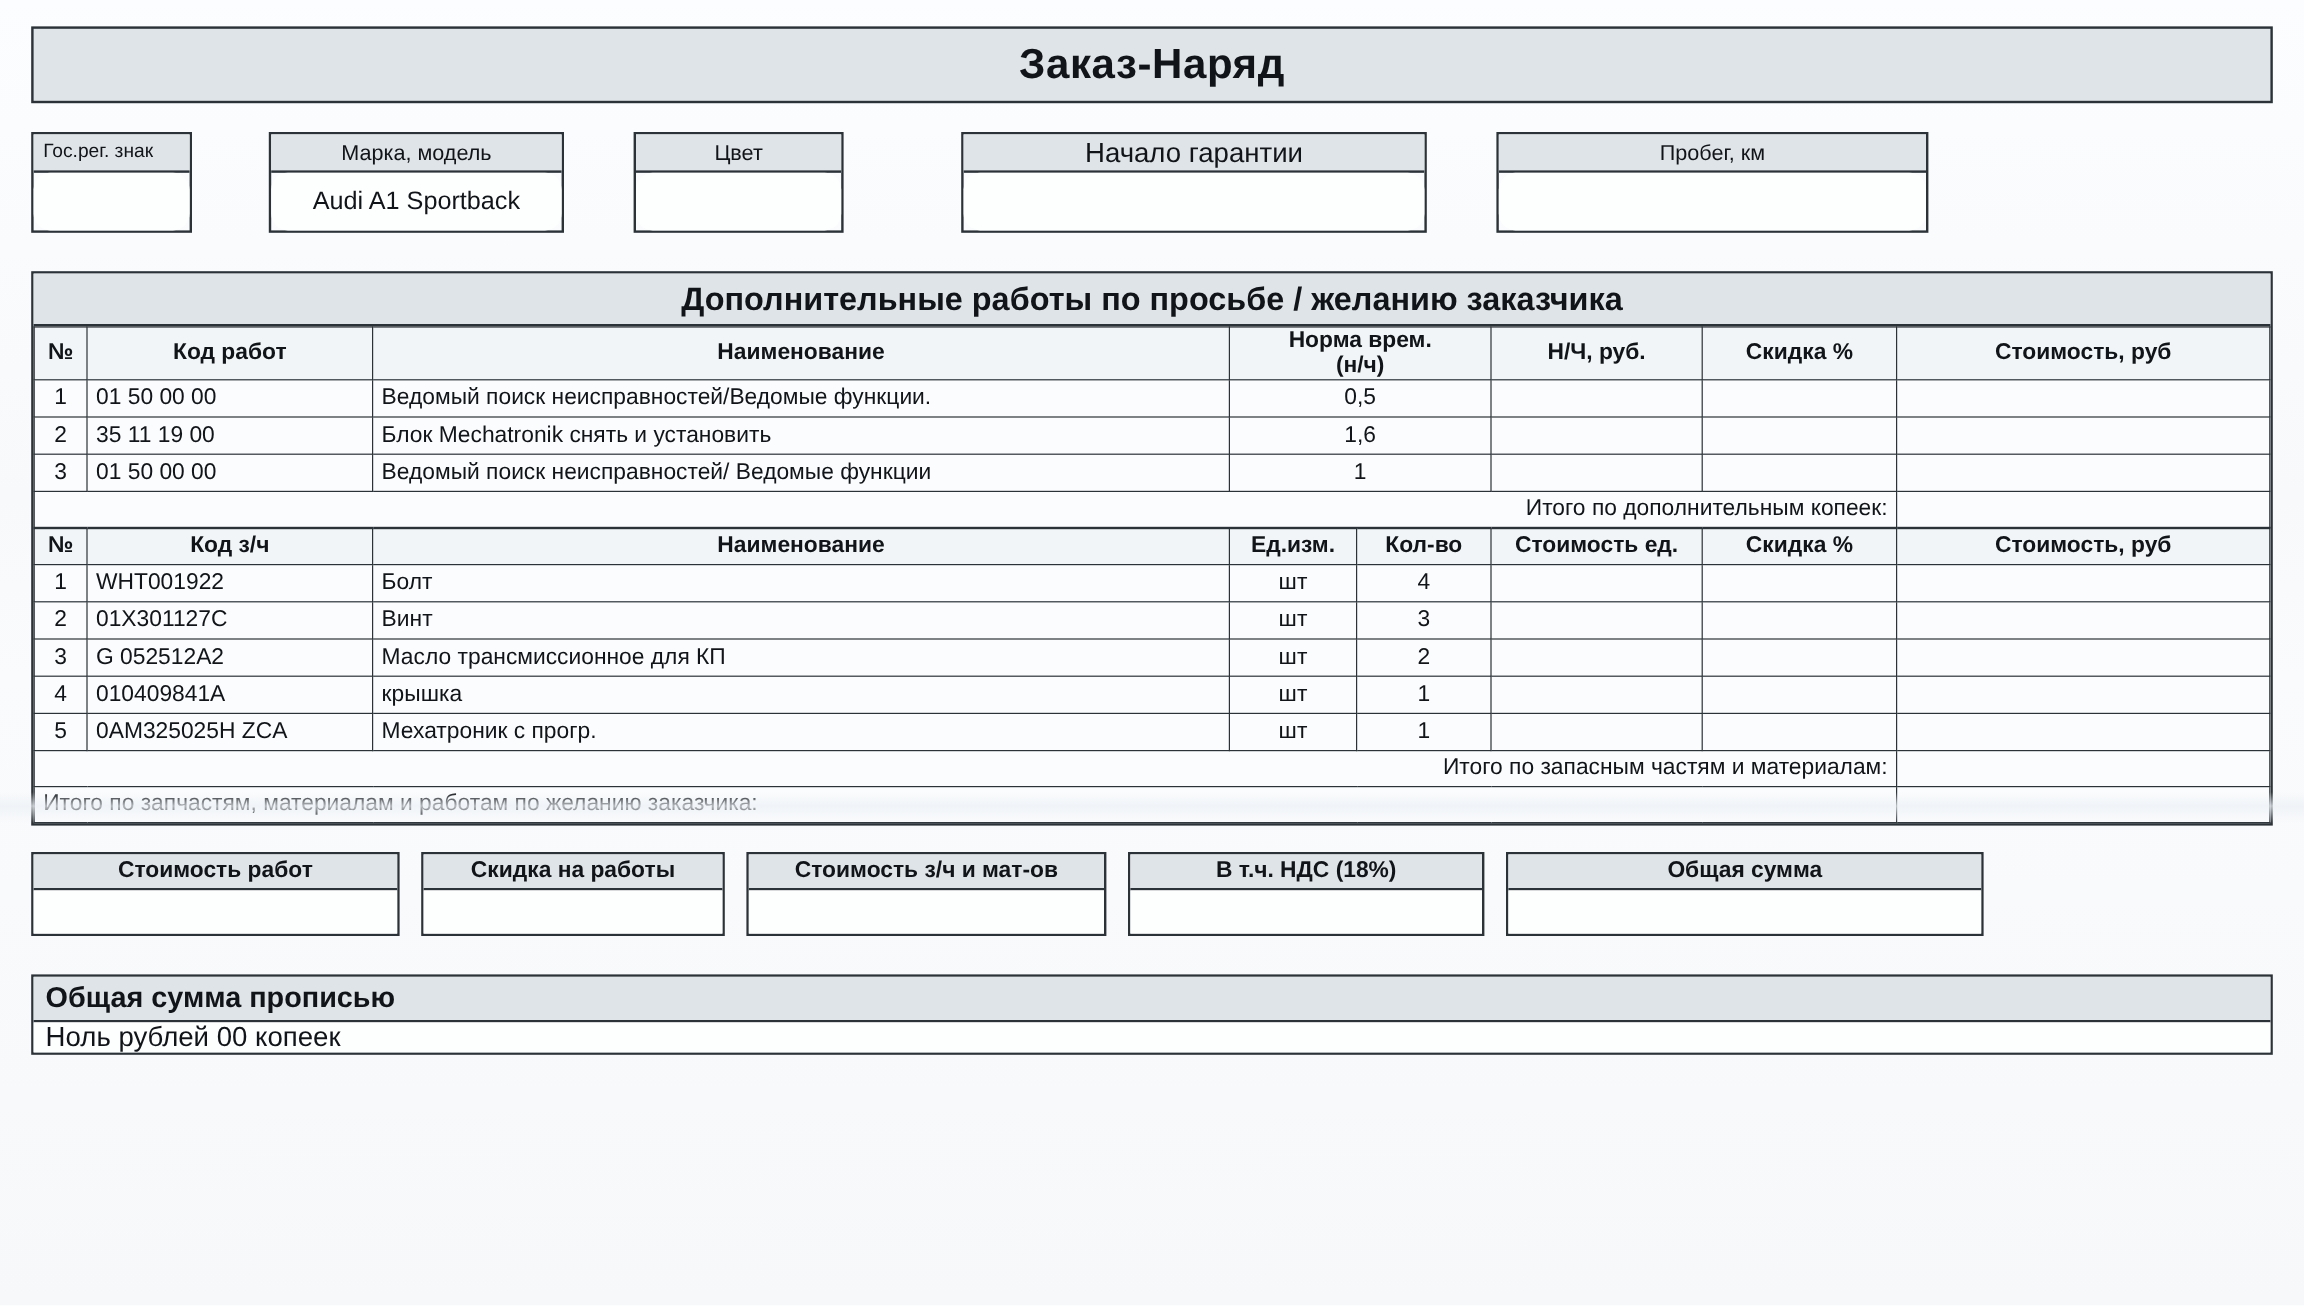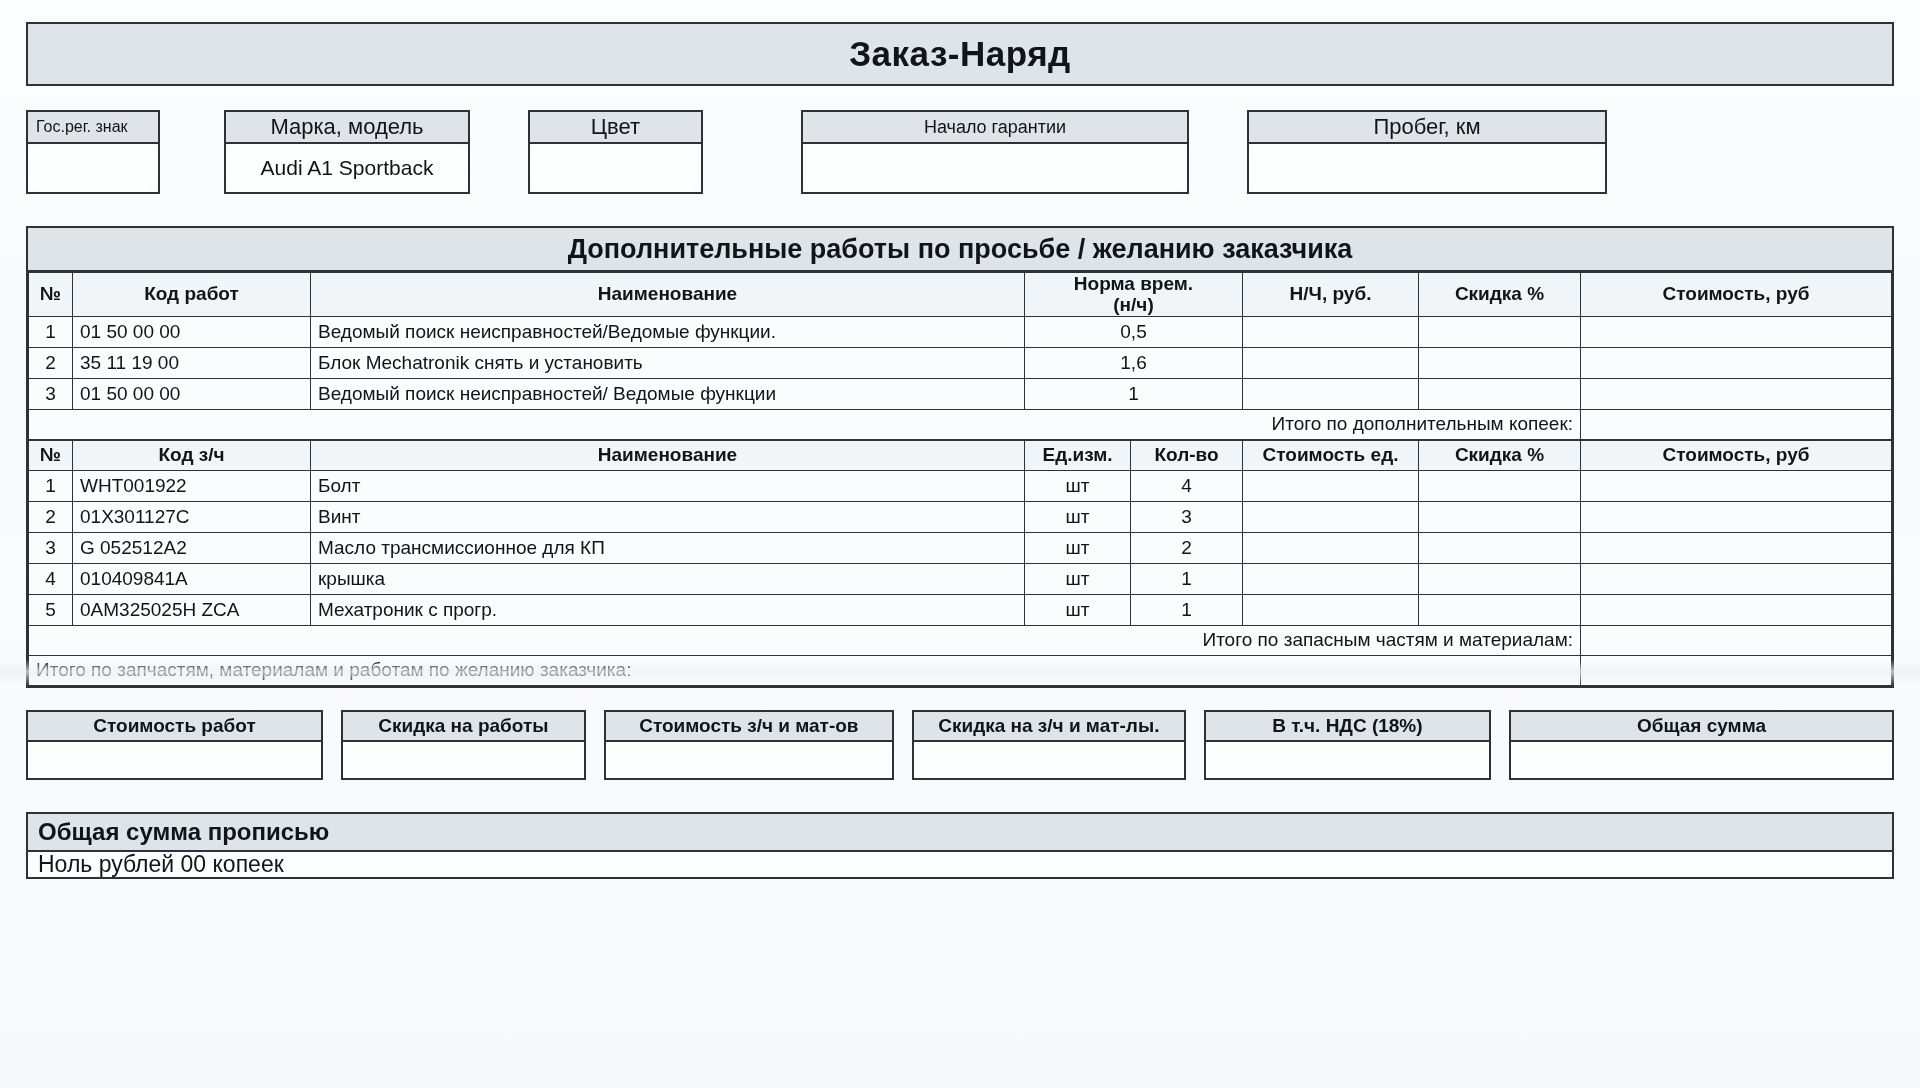--- a/index.html
+++ b/index.html
@@ -38,34 +38,34 @@
   }
 
   
   .vehicle-row{
     display:flex; align-items:flex-start; gap: 18px;
     margin-top: 24px; height: 74px;
   }
   .vfield{ display:flex; flex-direction:column; height: 84px; }
   .vfield .lab{
     height: 32px; display:flex; align-items:center; justify-content:center;
-    font-size: 22px; padding: 0 8px; white-space:nowrap;
+    font-size: 18px; padding: 0 8px; white-space:nowrap;
     border-bottom: 2.5px solid #2b3238;
   }
   .vfield .val{
     flex:1; display:flex; align-items:center; justify-content:center;
     font-size: 21px; background:#fdfefe;border-radius:14px;
   }
   .v-plate { width: 134px; }
   .v-plate .lab{ font-size:16px; justify-content:flex-start; }
   .v-model { width: 246px; }
   .v-color { width: 175px; }
   .v-vin   { width: 276px; }
   .v-warr  { width: 388px; }
-  .v-warr .lab{ font-size:18px; }
+  .v-warr .lab{ font-size:23px; }
   .v-odo   { width: 360px; }
   .spacer-a{ width: 28px; }
   .spacer-b{ width: 22px; }
 
   
   .main-table{ margin-top: 42px; border: 2.5px solid #2b3238; }
   .band{
     height: 44px; display:flex; align-items:center; justify-content:center;
     font-size: 27px; font-weight: bold;
     border-bottom: 2.5px solid #2b3238;
@@ -338,24 +338,20 @@
     <div class="b sbox s2">
       <div class="hdrfill lab">Скидка на работы</div>
       <div class="val"></div>
     </div>
 
     <div class="b sbox s3">
       <div class="hdrfill lab">Стоимость з/ч и мат-ов</div>
       <div class="val"></div>
     </div>
 
-    <div class="b sbox s4">
-      <div class="hdrfill lab">Скидка на з/ч и мат-лы.</div>
-      <div class="val"></div>
-    </div>
 
     <div class="b sbox s5">
       <div class="hdrfill lab">В т.ч. НДС (18%)</div>
       <div class="val"></div>
     </div>
 
     <div class="b sbox s6">
       <div class="hdrfill lab">Общая сумма</div>
       <div class="val"></div>
     </div>

